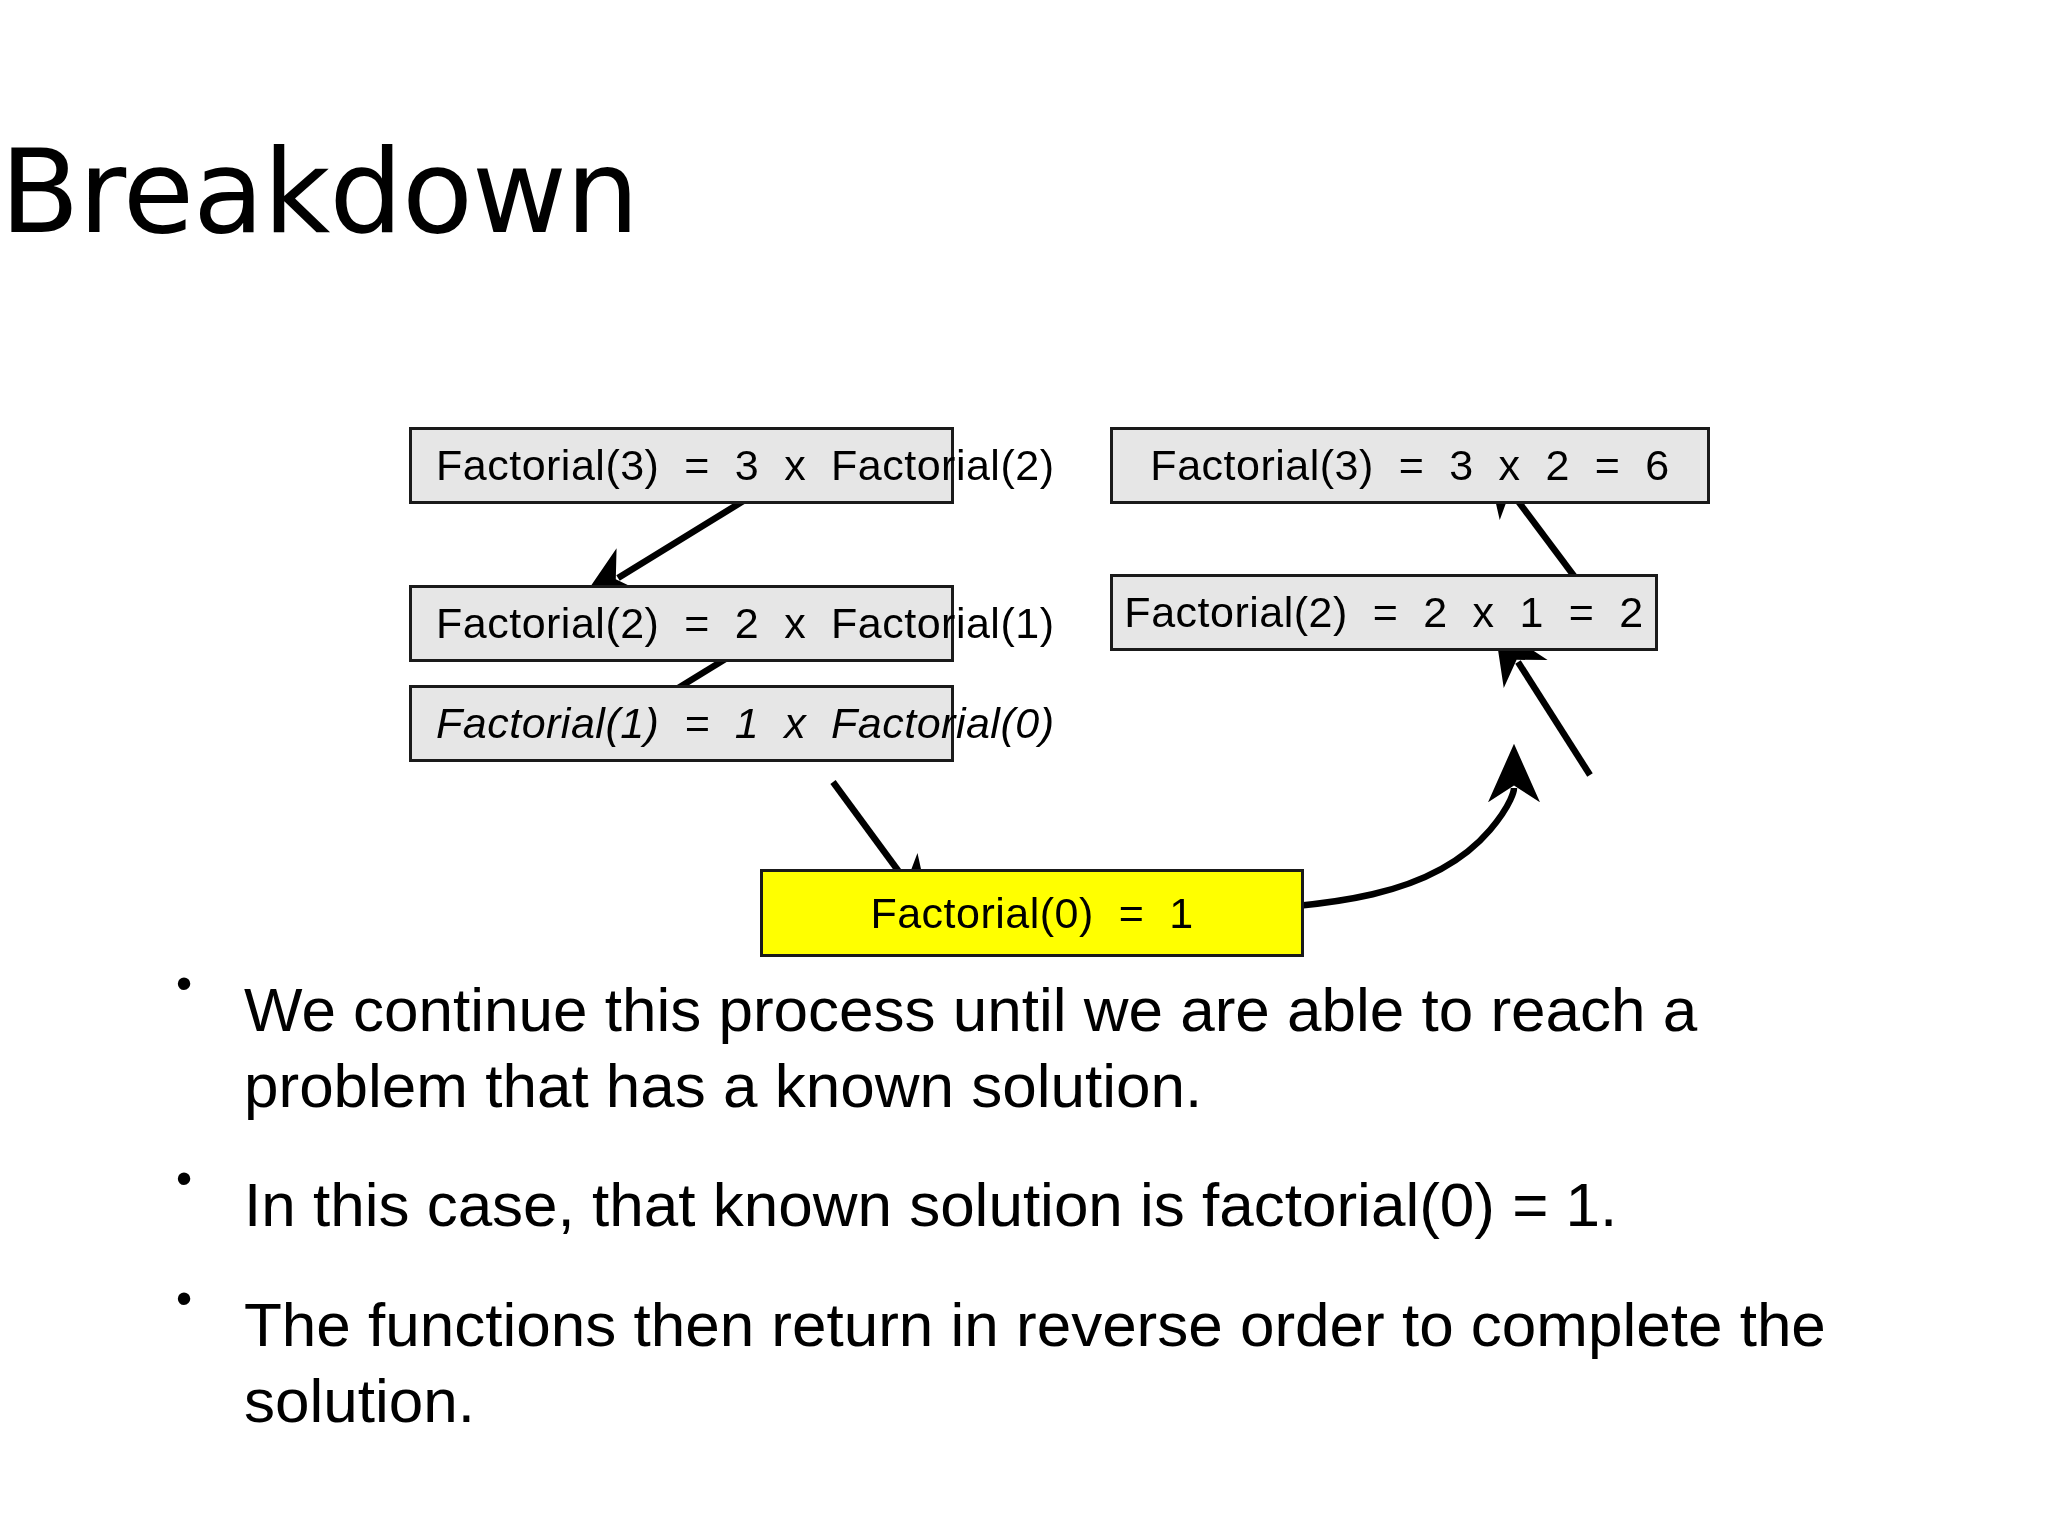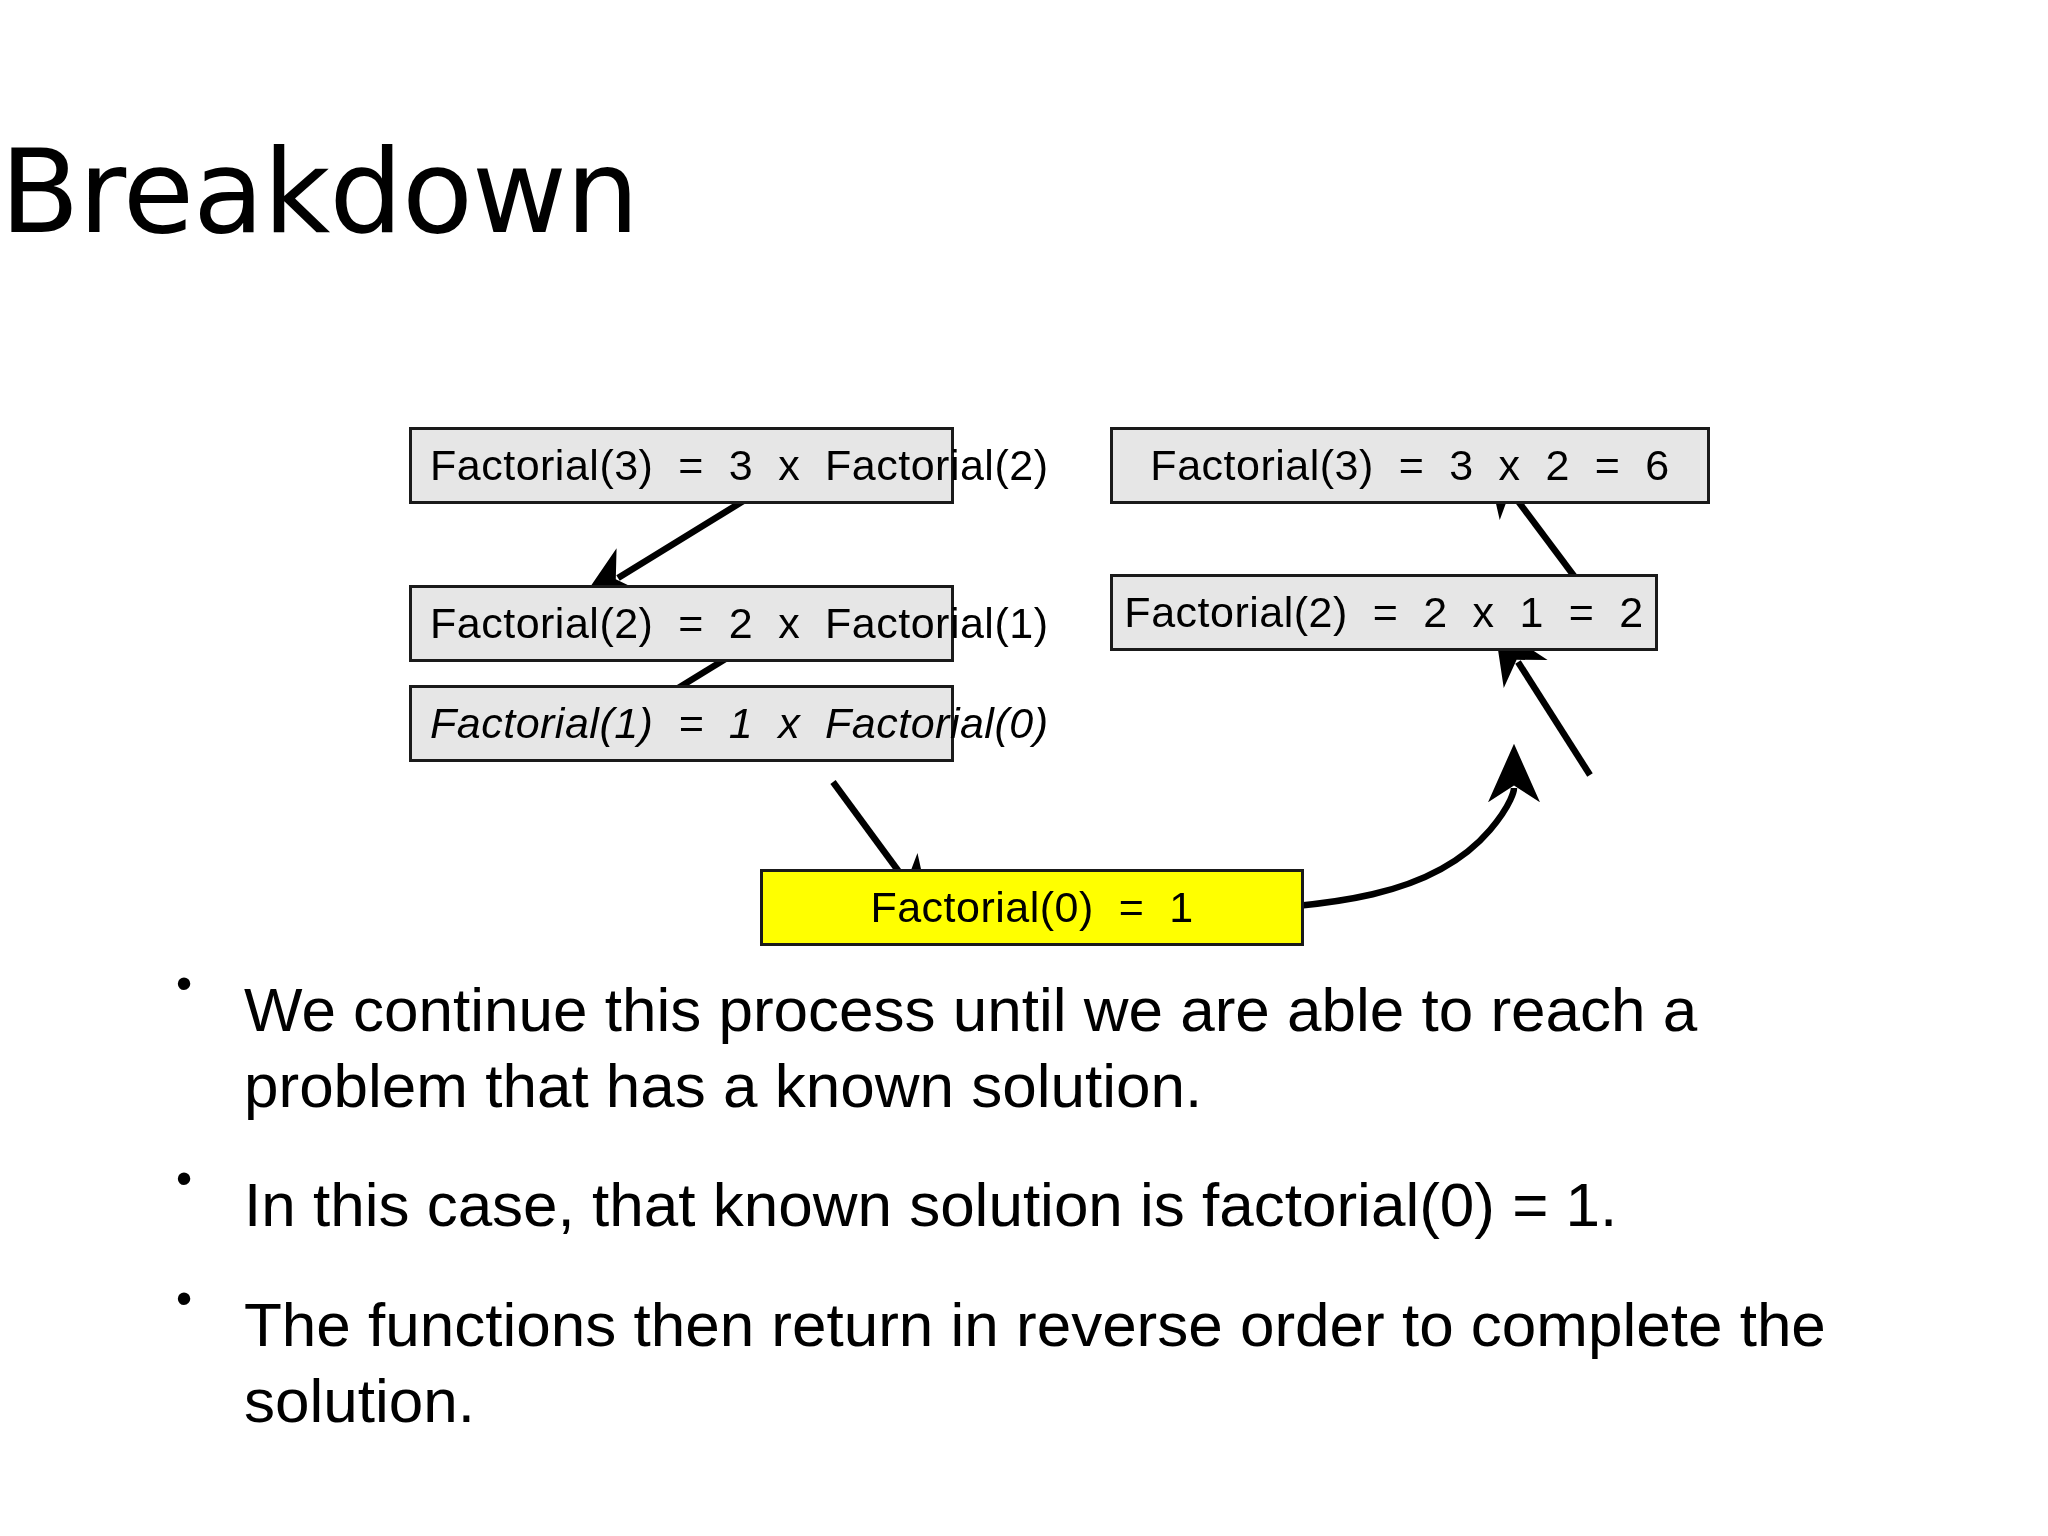--- a/index.html
+++ b/index.html
@@ -58,21 +58,21 @@
     align-items: center;
     font-family: "Liberation Sans", sans-serif;
     font-size: 43px;
     font-weight: 400;
     color: #000000;
     white-space: pre;
     letter-spacing: 0.5px;
   }
   .fbox.left-col {
     justify-content: flex-start;
-    padding-left: 18px;
+    padding-left: 24px;
     text-align: right;
   }
   .fbox.right-col {
     justify-content: center;
   }
   .fbox.highlight {
     background: #ffff00;
     justify-content: center;
   }
 
@@ -151,21 +151,21 @@
 
     <div class="fbox left-col" style="left:409px; top:574px; width:545px; height:77px;margin-top:11px;">Factorial(2)  =  2  x  Factorial(1)</div>
 
     <div class="fbox left-col" style="left:409px; top:685px; width:545px; height:77px;font-style:italic;">Factorial(1)  =  1  x  Factorial(0)</div>
 
     <div class="fbox right-col" style="left:1110px; top:427px; width:600px; height:77px;">Factorial(3)  =  3  x  2  =  6</div>
 
     <div class="fbox right-col" style="left:1110px; top:574px; width:548px; height:77px;">Factorial(2)  =  2  x  1  =  2</div>
 
 
-    <div class="fbox highlight" style="left:760px; top:869px; width:544px; height:77px;">Factorial(0)  =  1</div>
+    <div class="fbox highlight" style="left:760px; top:869px; width:544px; height:88px;">Factorial(0)  =  1</div>
 
   </div>
 
   <div id="bullets">
 
     <div class="bullet-row">
       <span class="bullet-dot">•</span>
       <span class="bullet-text">We continue this process until we are able to reach a problem that has a known solution.</span>
     </div>
 

